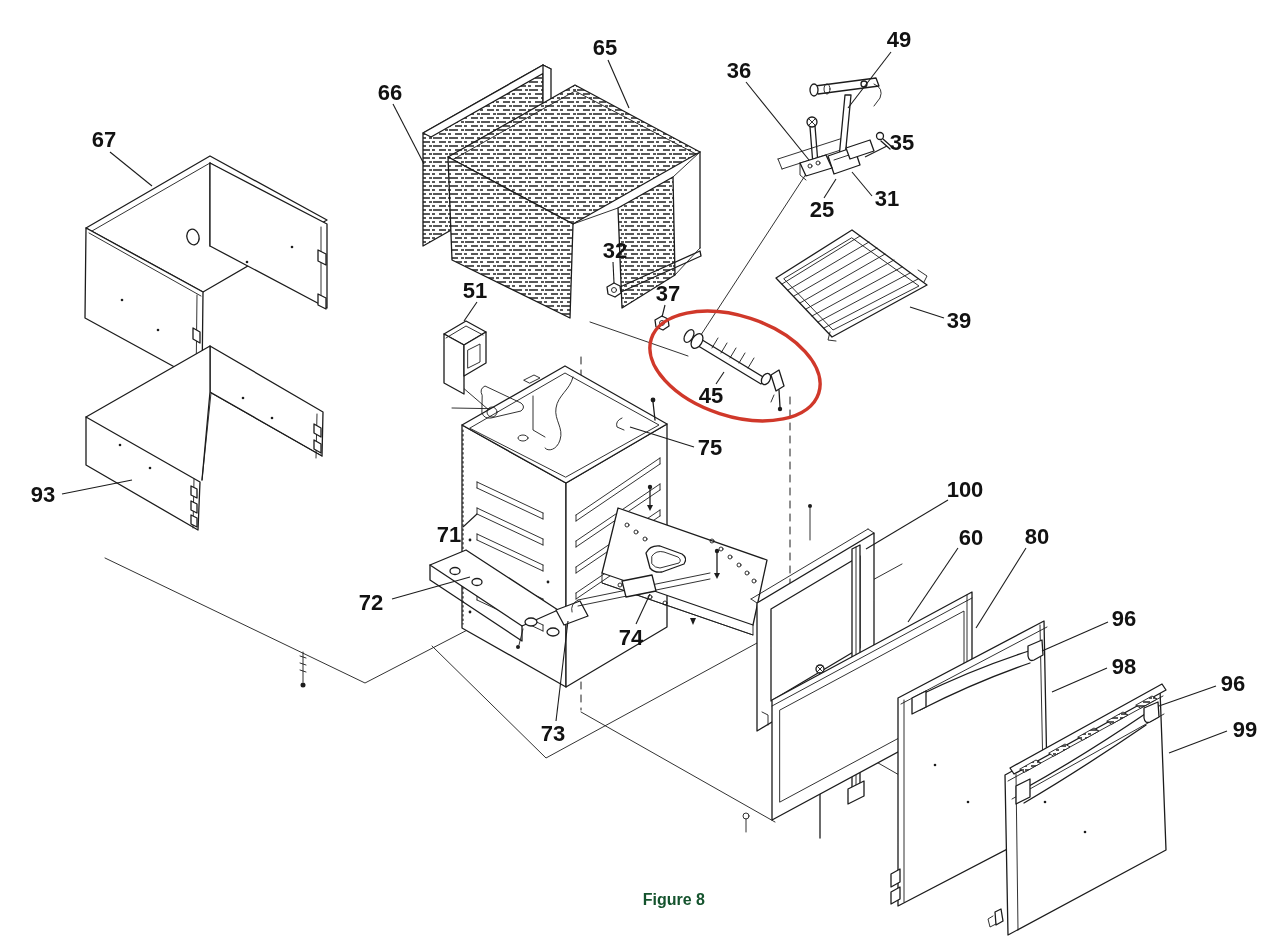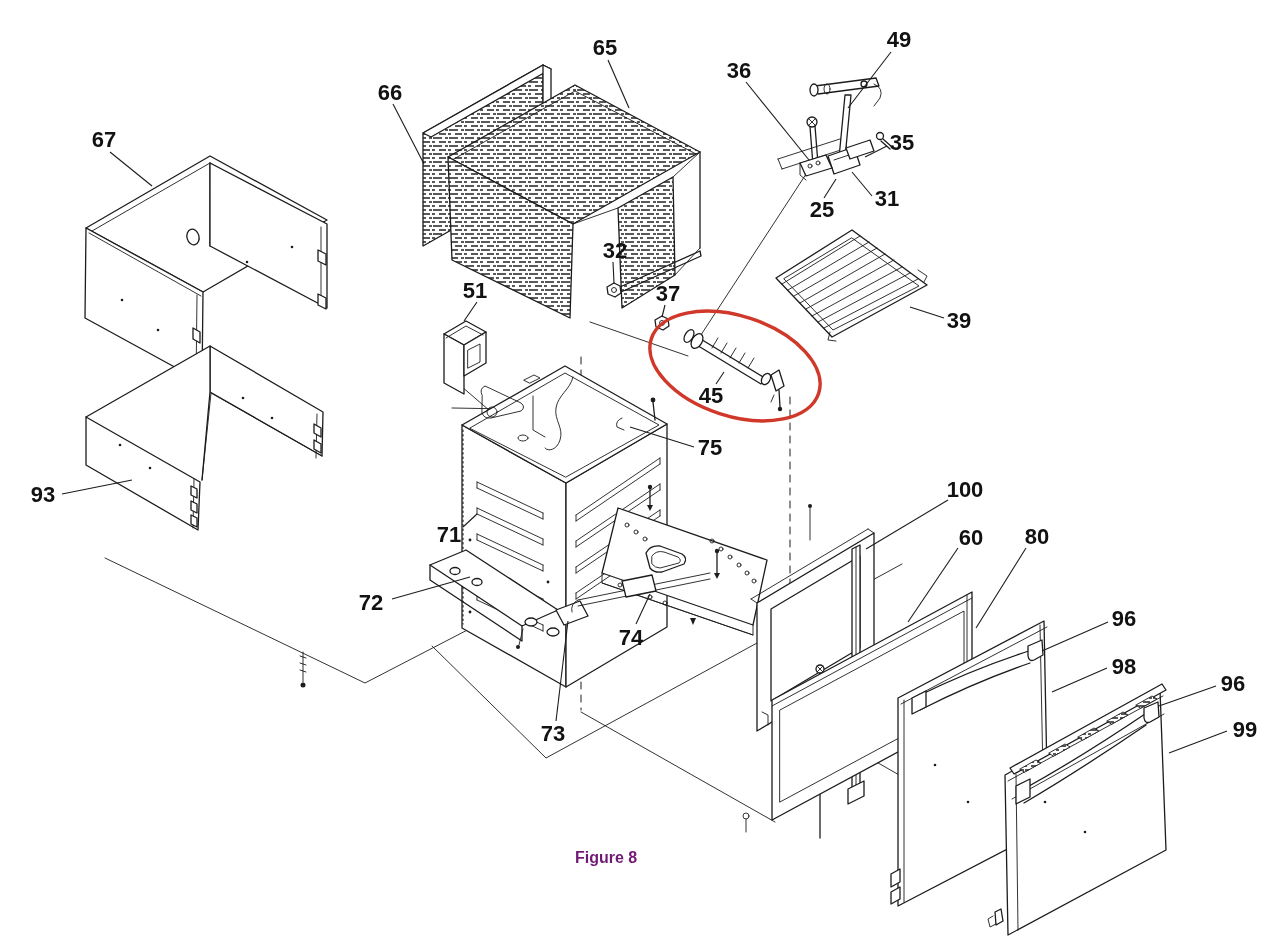--- a/index.html
+++ b/index.html
@@ -8,22 +8,22 @@
   svg{position:absolute;left:0;top:0;}
   .s{stroke:#1c1c1c;fill:none;stroke-width:1.3;stroke-linecap:round;stroke-linejoin:round}
   .t{stroke-width:0.9}
   .w{fill:#fff}
   .h{fill:url(#insul)}
   .d{fill:#1c1c1c;stroke:none}
   .dash{stroke-dasharray:7 6;stroke-width:1}
   .dots{stroke-dasharray:1.5 3;stroke-width:1.1}
   .leader{stroke:#1c1c1c;stroke-width:1.1;fill:none}
   .plabel{font:700 22px "Liberation Sans",sans-serif;text-anchor:middle;fill:#121212}
-  #figcap{position:absolute;left:575px;top:849px;width:130px;text-align:left;
-          font:700 16px "Liberation Sans",sans-serif;color:#701a75;}
+  #figcap{position:absolute;left:575px;top:891px;width:130px;text-align:right;
+          font:700 16px "Liberation Sans",sans-serif;color:#14532d;}
 </style>
 </head>
 <body>
 
 <div id="canvas">
 <svg width="1280" height="952" viewBox="0 0 1280 952">
   <defs>
     <pattern id="insul" width="16" height="8" patternUnits="userSpaceOnUse">
       <rect width="16" height="8" fill="#fff"></rect>
       <path d="M1,2 h9 M13,2 h3 M-1,6 h4 M7,6 h7" stroke="#222" stroke-width="1.3" fill="none"></path>

